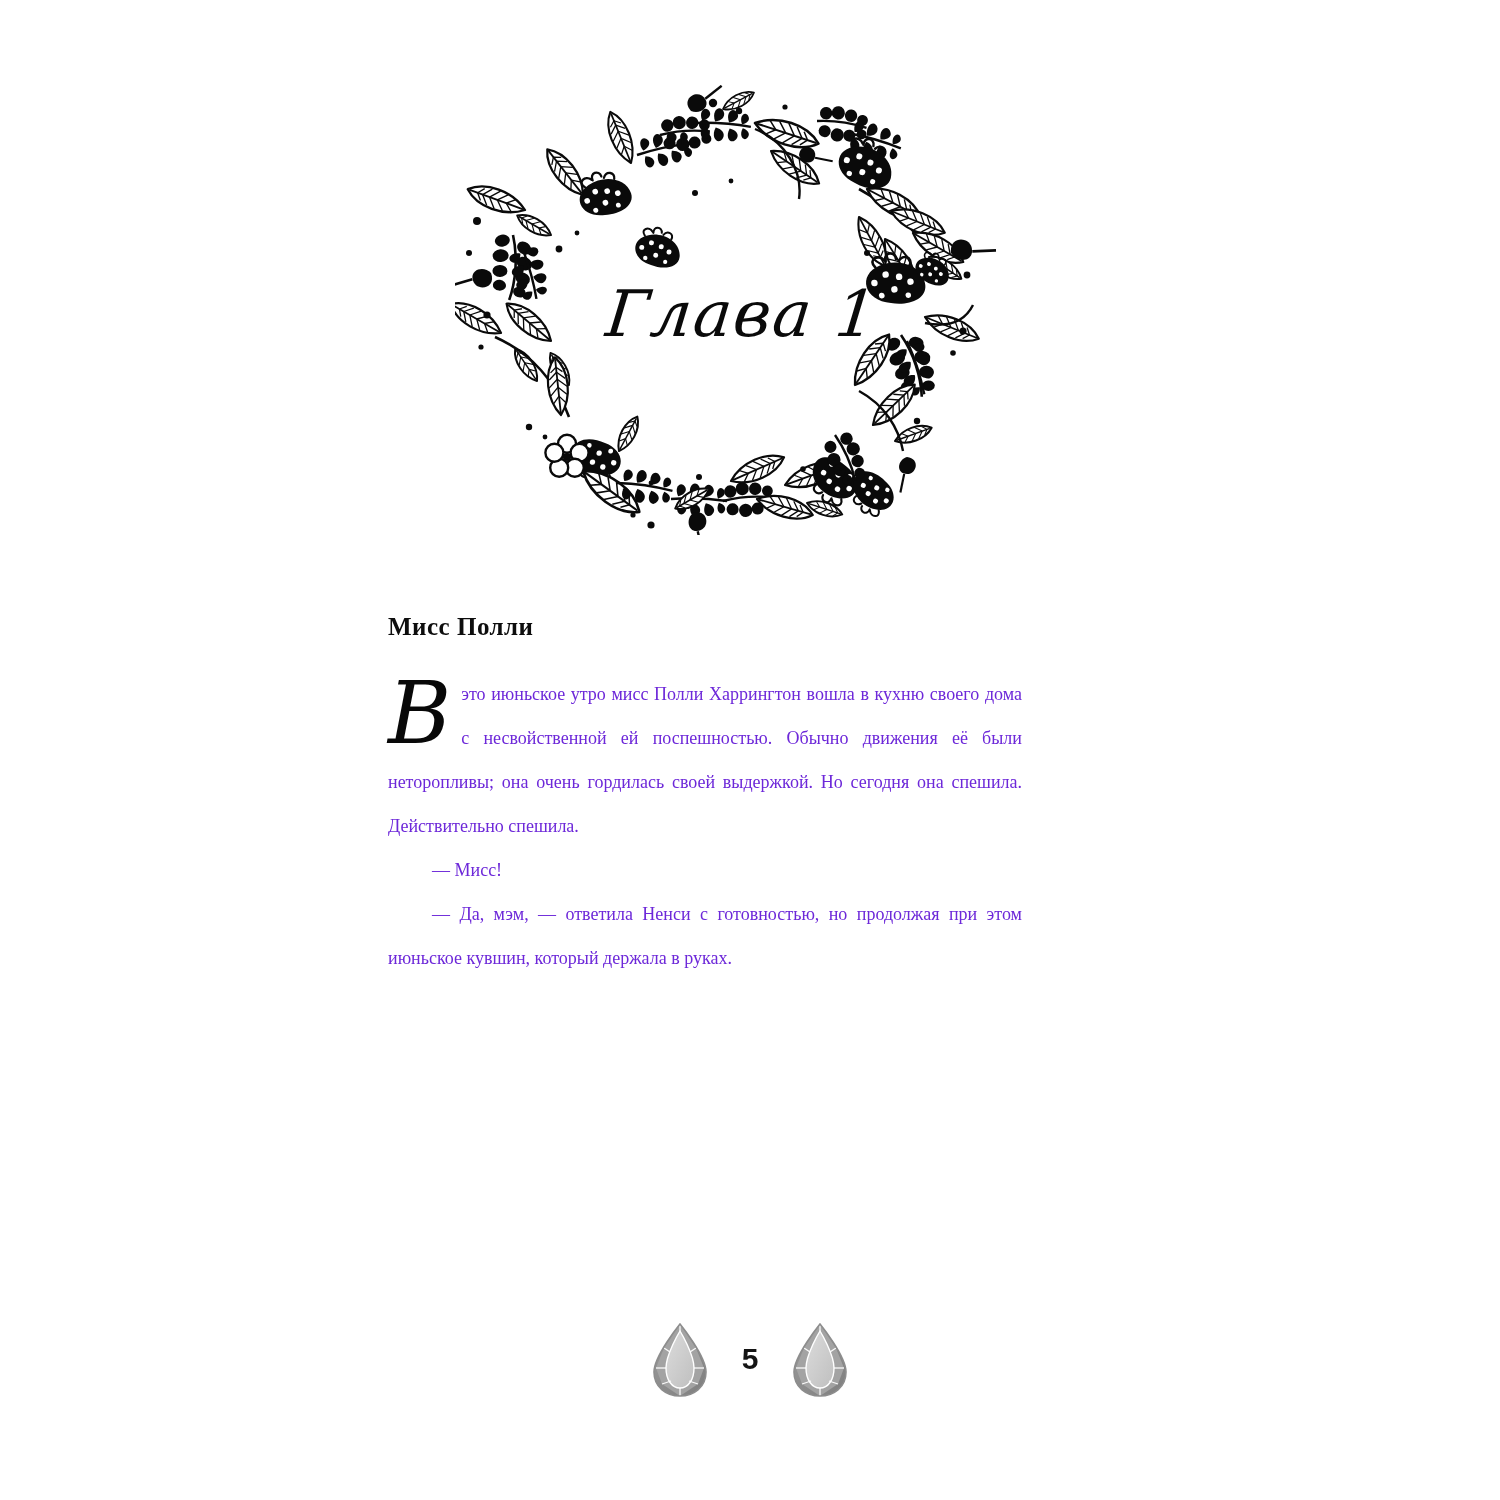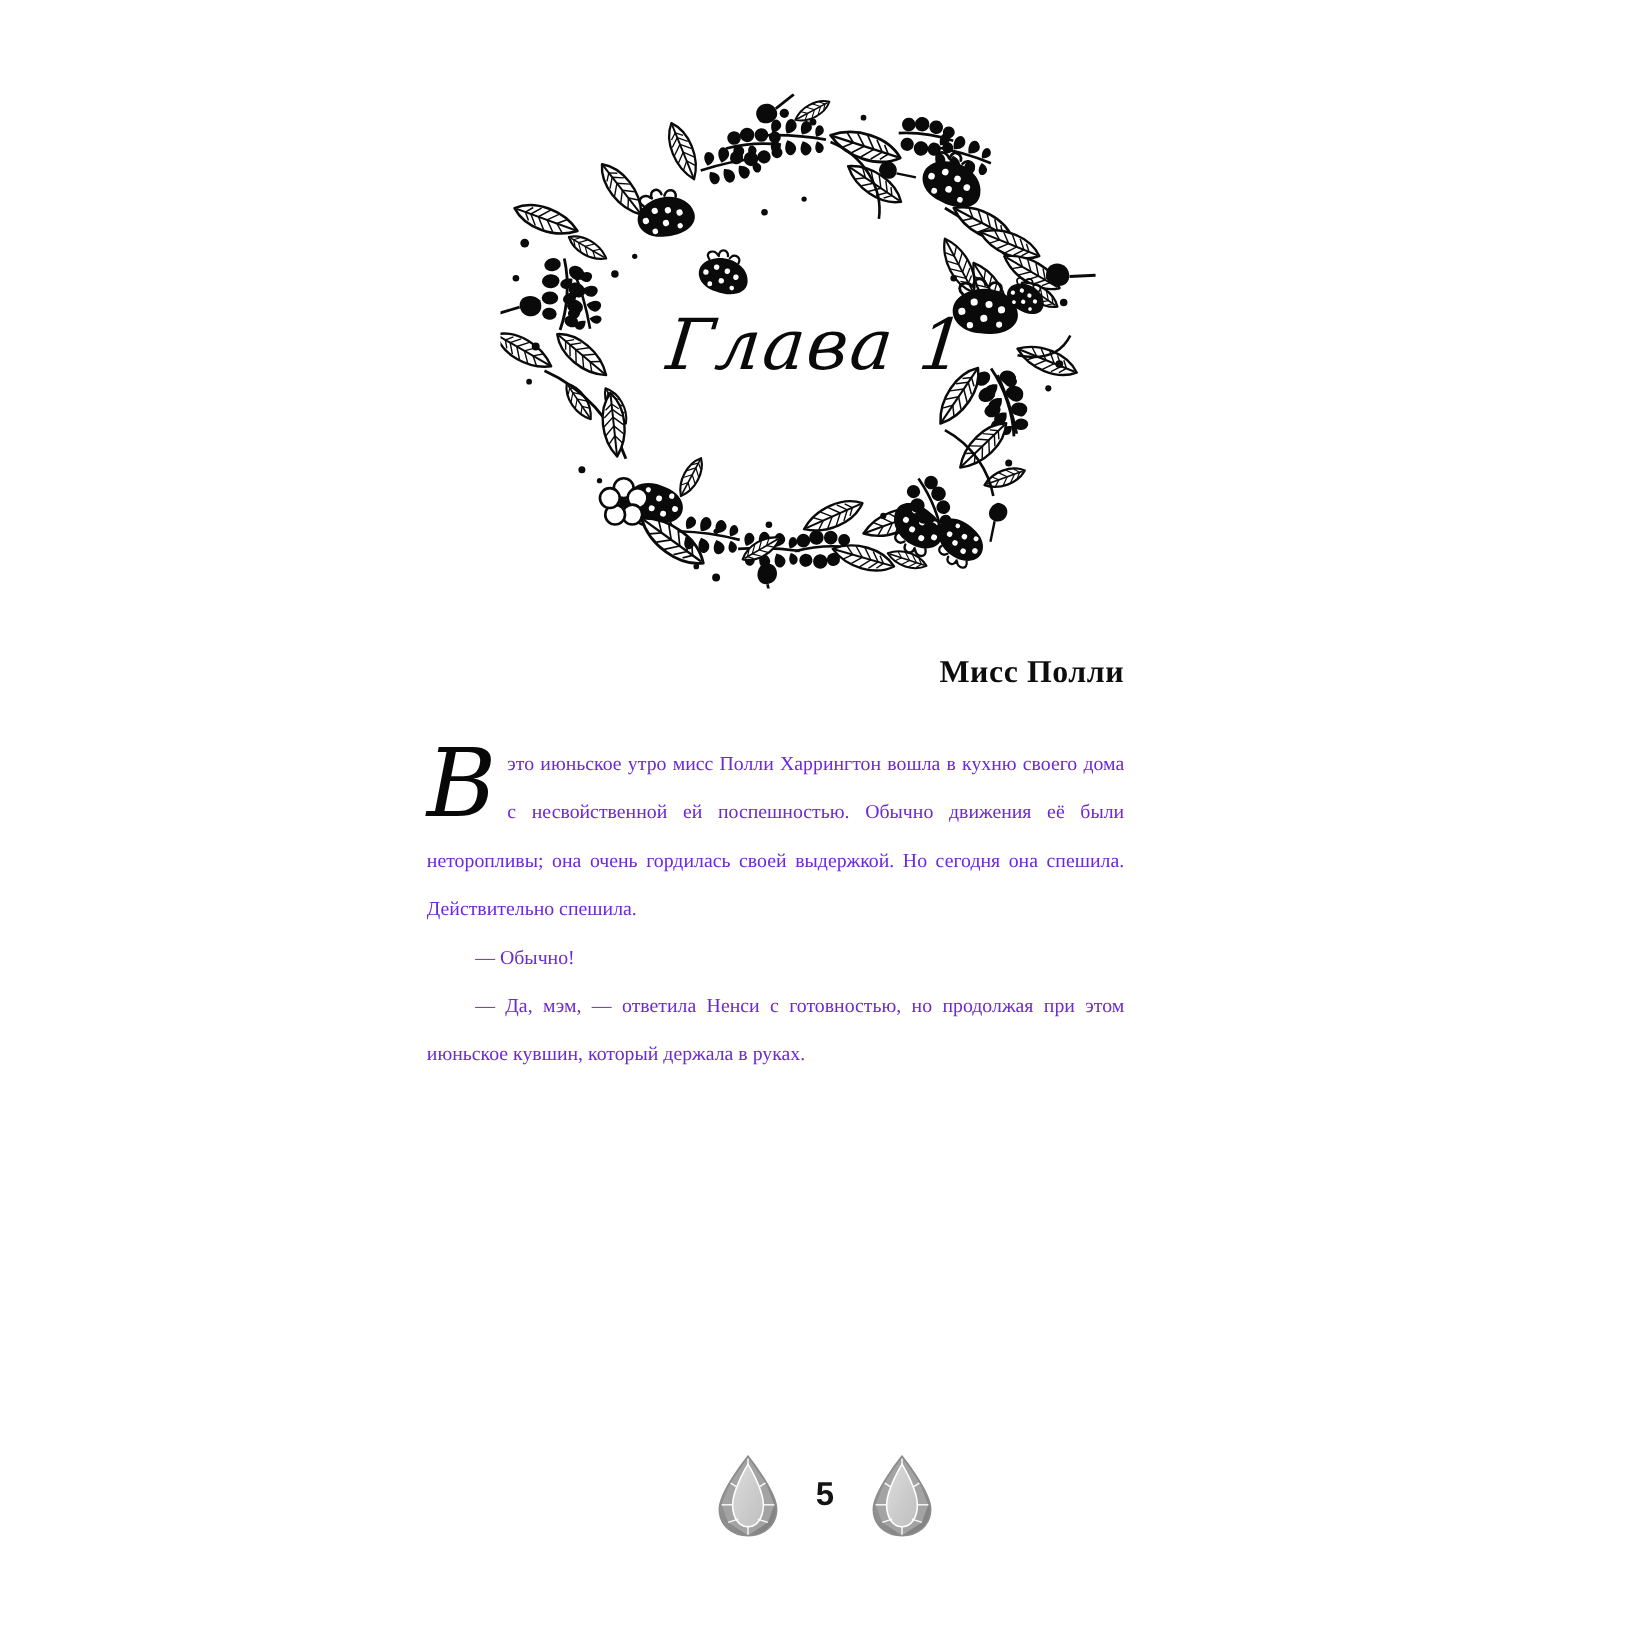--- a/index.html
+++ b/index.html
@@ -59,26 +59,26 @@
     letter-spacing: 2px;
     color: #0a0a0a;
     transform: skewX(-6deg) translateY(4px);
     white-space: nowrap;
   }
 
   
   .section-heading {
     position: absolute;
     left: 388px;
-    top: 576px;
+    top: 596px;
     width: 634px;
-    text-align: right;
+    text-align: left;
     font-family: "Liberation Serif", "DejaVu Serif", serif;
     font-weight: 700;
-    font-size: 29px;
+    font-size: 25px;
     letter-spacing: 0.5px;
     color: #0d0d0d;
   }
 
   
   .body-column {
     position: absolute;
     left: 388px;
     top: 672px;
     width: 634px;
@@ -331,21 +331,21 @@
 
     <div class="chapter-label">
       <span>Глава 1</span>
     </div>
   </div>
 
   <h1 class="section-heading">Мисс Полли</h1>
 
   <div class="body-column">
     <p class="first">В это июньское утро мисс Полли Харринг­тон вошла в кухню своего дома с несвой­ственной ей поспешностью. Обычно движения её были неторопливы; она очень гордилась сво­ей выдержкой. Но сегодня она спешила. Дей­ствительно спешила.</p>
-    <p>— Обычно!</p>
+    <p>— Мисс!</p>
     <p>— Да, мэм, — ответила Ненси с готовно­стью, но продолжая при этом июньское кув­шин, который держала в руках.</p>
   </div>
 
   <div class="page-footer">
 
     <svg class="gem" viewBox="0 0 56 76" aria-hidden="true">
       <defs>
         <linearGradient id="gemFaceL" x1="0" y1="0" x2="1" y2="1">
           <stop offset="0%" stop-color="#dcdcdc"></stop>
           <stop offset="100%" stop-color="#bfbfbf"></stop>

